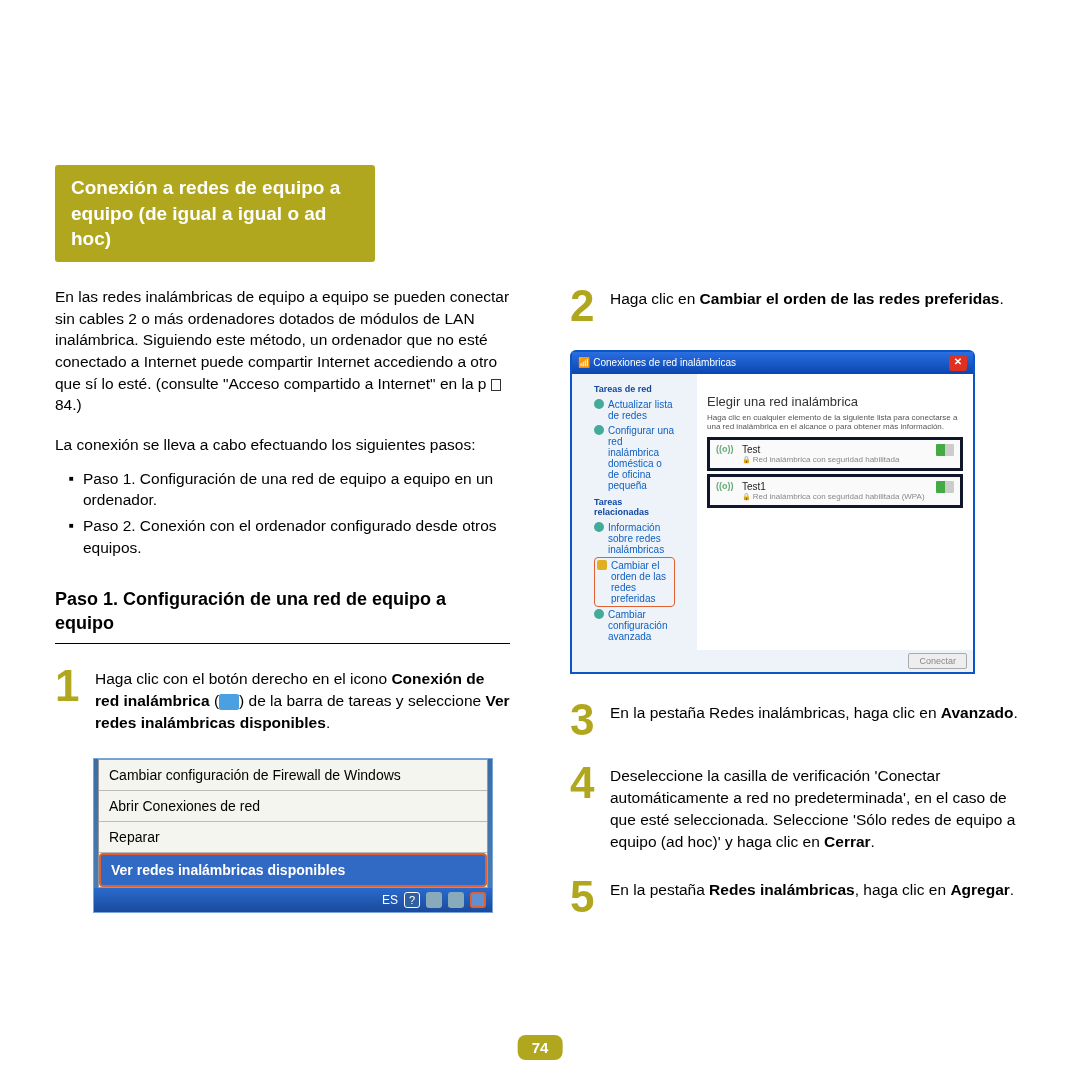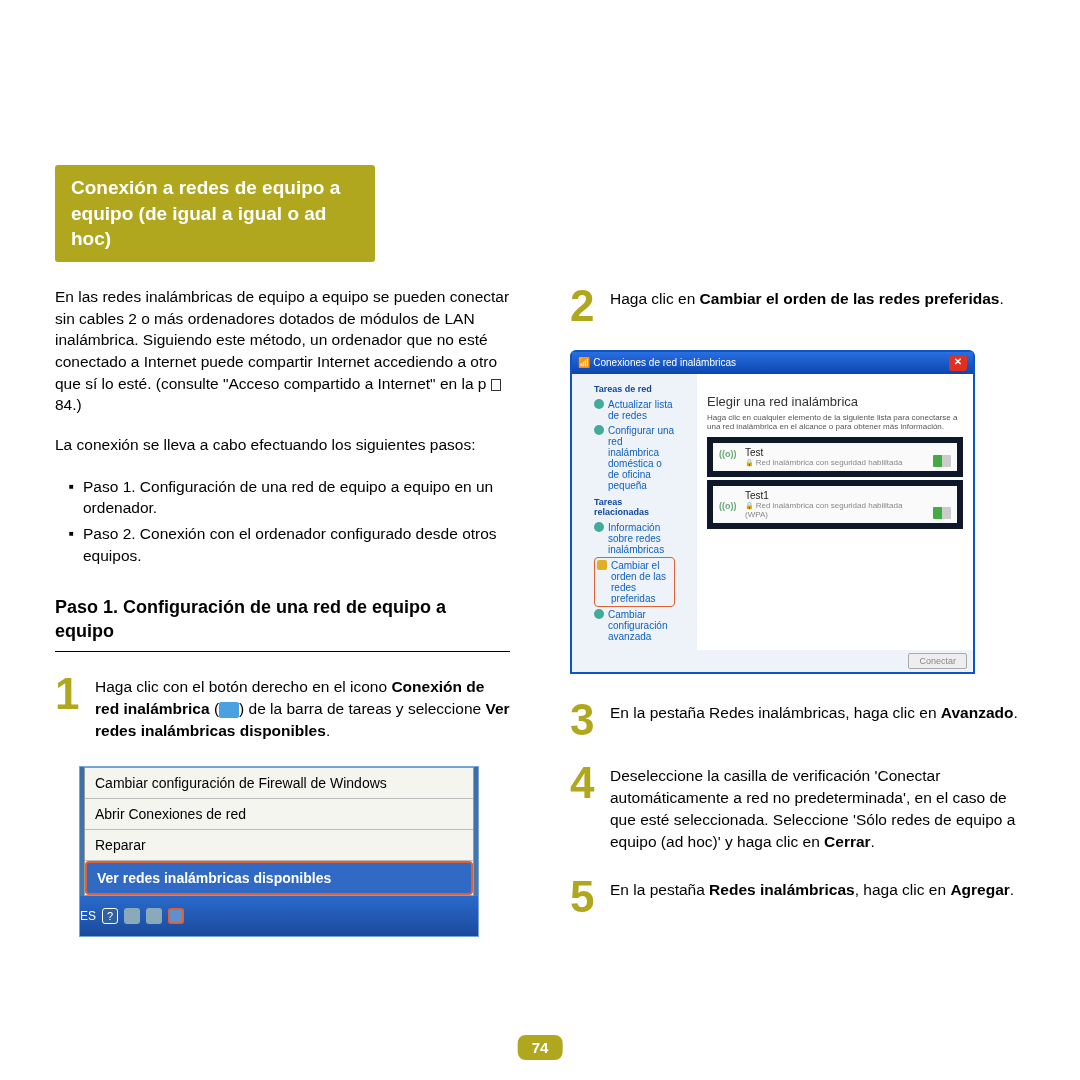--- a/index.html
+++ b/index.html
@@ -29,21 +29,21 @@
     }
     .col { flex: 1; }
     .intro-para {
       font-size: 15.5px;
       line-height: 1.4;
       margin-bottom: 18px;
     }
     .intro-para2 {
       font-size: 15.5px;
       line-height: 1.4;
-      margin-bottom: 20px;
+      margin-bottom: 12px;
     }
     .bullet-list { list-style: none; padding-left: 14px; margin-bottom: 30px; }
     .bullet-list li {
       font-size: 15.5px;
       line-height: 1.4;
       position: relative;
       padding-left: 14px;
       margin-bottom: 4px;
     }
     .bullet-list li::before {
@@ -87,21 +87,21 @@
       position: relative;
       font-size: 8px;
       text-align: center;
       line-height: 10px;
     }
     
     .ctx-fig {
       background: linear-gradient(#3a6ea5, #4a7eb5);
       padding: 0;
       width: 400px;
-      margin-left: 24px;
+      margin-left: 38px;
       border: 1px solid #7aa5d6;
       position: relative;
     }
     .ctx-menu {
       background: #fff;
       border: 1px solid #999;
       margin: 0 4px;
     }
     .ctx-item {
       padding: 7px 10px;
@@ -112,23 +112,23 @@
     .ctx-item:last-of-type { border-bottom: none; }
     .ctx-item.sel {
       background: #316ac5;
       color: #fff;
       font-weight: bold;
       border: 2px solid #e06030;
       border-radius: 4px;
     }
     .taskbar {
       background: linear-gradient(#2a6acc, #1a4a9c);
-      height: 40px;
-      display: flex;
-      justify-content: flex-start;
+      height: 24px;
+      display: flex;
+      justify-content: flex-end;
       align-items: center;
       gap: 6px;
       padding-right: 6px;
     }
     .taskbar span { color: #fff; font-size: 12px; }
     .tb-icon { width: 16px; height: 16px; background: #8ab; border-radius: 3px; display: inline-block; }
     .tb-icon.q { background: #3060a0; border: 1px solid #fff; color: #fff; font-size: 11px; text-align: center; line-height: 14px; }
     .tb-icon.w { background: #6090d0; border: 2px solid #e06030; border-radius: 3px; }
     
     .dlg {
@@ -158,26 +158,26 @@
     }
     .dlg-side-h { color: #1048a0; font-weight: bold; font-size: 9px; margin: 4px 0 3px; }
     .dlg-side-item { display: flex; gap: 4px; padding: 2px 0; font-size: 10px; color: #1060c0; line-height: 1.1; }
     .dlg-side-item.sel { border: 1.5px solid #e06030; border-radius: 4px; padding: 2px; }
     .si-icon { width: 10px; height: 10px; background: #4a9; border-radius: 50%; flex-shrink: 0; }
     .si-icon.star { background: #e0b020; border-radius: 2px; }
     .dlg-main { flex: 1; padding: 20px 10px; background: #fff; }
     .dlg-main-h { font-size: 13px; color: #333; margin-bottom: 4px; }
     .dlg-main-sub { font-size: 8px; color: #555; margin-bottom: 6px; }
     .net-item {
-      border: 6px solid #0f172a;
+      border: 3px solid #0f172a;
       background: #fafafa;
       padding: 4px 6px;
       margin-bottom: 3px;
       display: flex;
-      align-items: flex-end;
+      align-items: flex-start;
       gap: 6px;
     }
     .net-icon {
       width: 20px; height: 18px;
       position: relative;
     }
     .net-icon::before {
       content: "((o))";
       color: #6a7;
       font-size: 9px;

